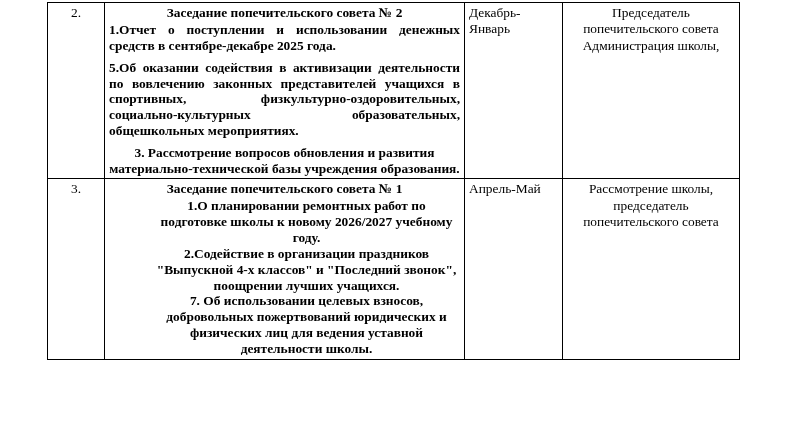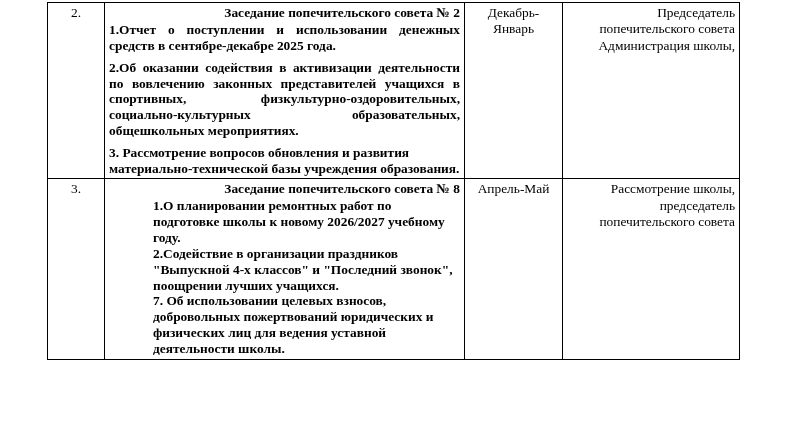--- a/index.html
+++ b/index.html
@@ -42,78 +42,77 @@
 
   td.num {
     text-align: center;
     vertical-align: middle;
     font-size: 13.4px;
   }
   td.body {
     text-align: justify;
   }
   td.date {
-    text-align: center;
     vertical-align: middle;
     margin-top: 32px;
   }
   td.resp {
-    text-align: right;
+    text-align: center;
     vertical-align: middle;
     line-height: 1.22;
   }
   .hdr {
     font-weight: bold;
-    text-align: right;
+    text-align: center;
     margin: 0 0 1px 0;
     line-height: 1.2;
   }
   .p {
     margin: 0;
     text-align: justify;
     text-justify: inter-word;
     font-weight: bold;
   }
   .p.spaced {
     margin-top: 6px;
   }
   .p.tight {
     margin-top: 0;
   }
   .row2 td.body .p { margin-bottom: 0; }
   .row3 td.body .p { margin-bottom: 0; margin-left: 44px; }
-  .lastline { text-align: left; }
+  .lastline { text-align: center; }
 </style>
 </head>
 <body>
 
 <div class="page">
   <table class="plan">
     <colgroup>
       <col class="c-num">
       <col class="c-body">
       <col class="c-date">
       <col class="c-resp">
     </colgroup>
     <tbody>
       <tr class="row2">
         <td class="num">2.</td>
         <td class="body">
           <div class="hdr">Заседание попечительского совета № 2</div>
           <p class="p tight">1.Отчет о поступлении и использовании денежных средств в сентябре-декабре  2025 года.</p>
-          <p class="p spaced">2.Об оказании содействия в активизации деятельности по вовлечению законных представителей учащихся в спортивных, физкультурно-оздоровительных, социально-культурных образовательных, общешкольных мероприятиях.</p>
+          <p class="p spaced">5.Об оказании содействия в активизации деятельности по вовлечению законных представителей учащихся в спортивных, физкультурно-оздоровительных, социально-культурных образовательных, общешкольных мероприятиях.</p>
           <p class="p spaced lastline">3. Рассмотрение вопросов обновления и развития материально-технической базы учреждения образования.</p>
         </td>
         <td class="date">Декабрь-Январь</td>
         <td class="resp">Председатель попечительского совета Администрация школы,</td>
       </tr>
       <tr class="row3">
         <td class="num">3.</td>
         <td class="body">
-          <div class="hdr">Заседание попечительского совета № 8</div>
+          <div class="hdr">Заседание попечительского совета № 1</div>
           <p class="p tight lastline">1.О планировании ремонтных работ по подготовке школы к новому 2026/2027 учебному году.</p>
           <p class="p tight lastline">2.Содействие в организации праздников "Выпускной 4-х классов" и "Последний звонок", поощрении лучших учащихся.</p>
           <p class="p tight lastline">7. Об использовании целевых взносов, добровольных пожертвований юридических и физических лиц для ведения уставной деятельности школы.</p>
         </td>
         <td class="date">Апрель-Май</td>
         <td class="resp">Рассмотрение школы, председатель попечительского совета</td>
       </tr>
     </tbody>
   </table>
 </div>

